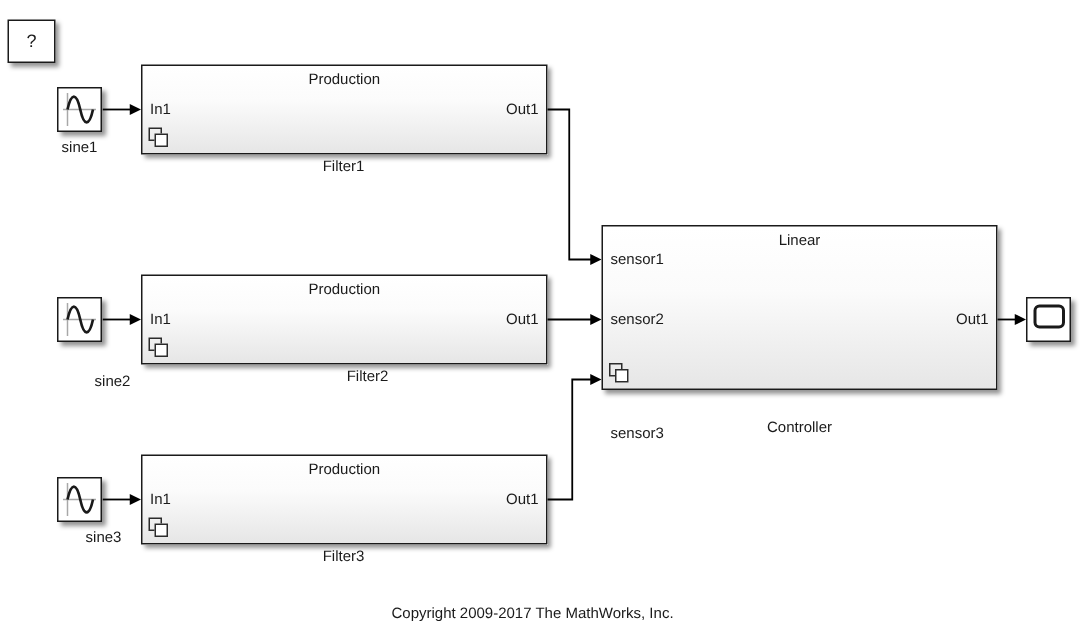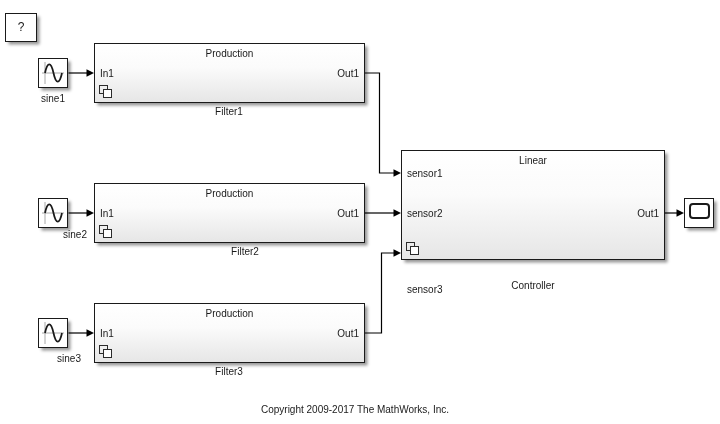--- a/index.html
+++ b/index.html
@@ -113,21 +113,21 @@
     </svg>
   </div>
   <span class="blk-label" style="left:53px;top:93px;">sine1</span>
 
   <div class="block src2">
     <svg class="sine-icon" width="28" height="28" viewBox="0 0 28 28">
       <path d="M6,3 V25 M3,14 H25" stroke="#a8a8a8" stroke-width="1" fill="none"></path>
       <path d="M6,14 C8.5,2.5 12,2.5 14.5,14 C17,25.5 20.5,25.5 23,14" stroke="#1a1a1a" stroke-width="1.8" fill="none"></path>
     </svg>
   </div>
-  <span class="blk-label" style="left:53px;top:229px;padding-left:44px;">sine2</span>
+  <span class="blk-label" style="left:53px;top:249px;padding-left:44px;">sine2</span>
 
   <div class="block src3">
     <svg class="sine-icon" width="28" height="28" viewBox="0 0 28 28">
       <path d="M6,3 V25 M3,14 H25" stroke="#a8a8a8" stroke-width="1" fill="none"></path>
       <path d="M6,14 C8.5,2.5 12,2.5 14.5,14 C17,25.5 20.5,25.5 23,14" stroke="#1a1a1a" stroke-width="1.8" fill="none"></path>
     </svg>
   </div>
   <span class="blk-label" style="left:69px;top:353px;text-align:right;">sine3</span>
 
   <div class="block subsys flt1">

